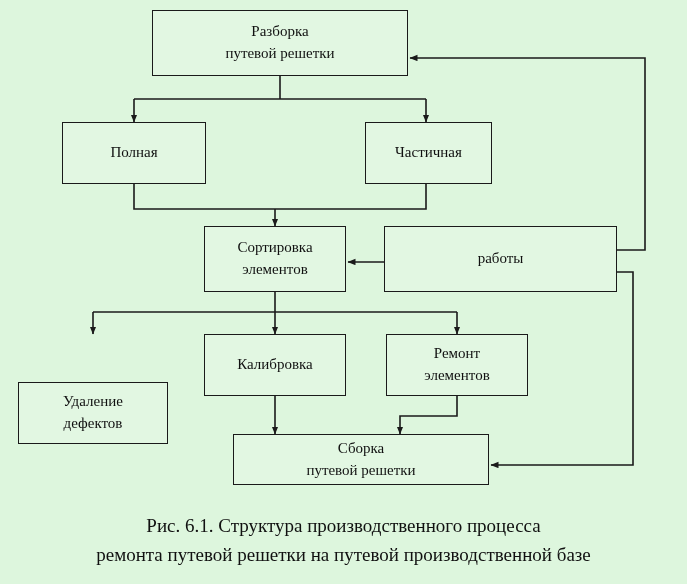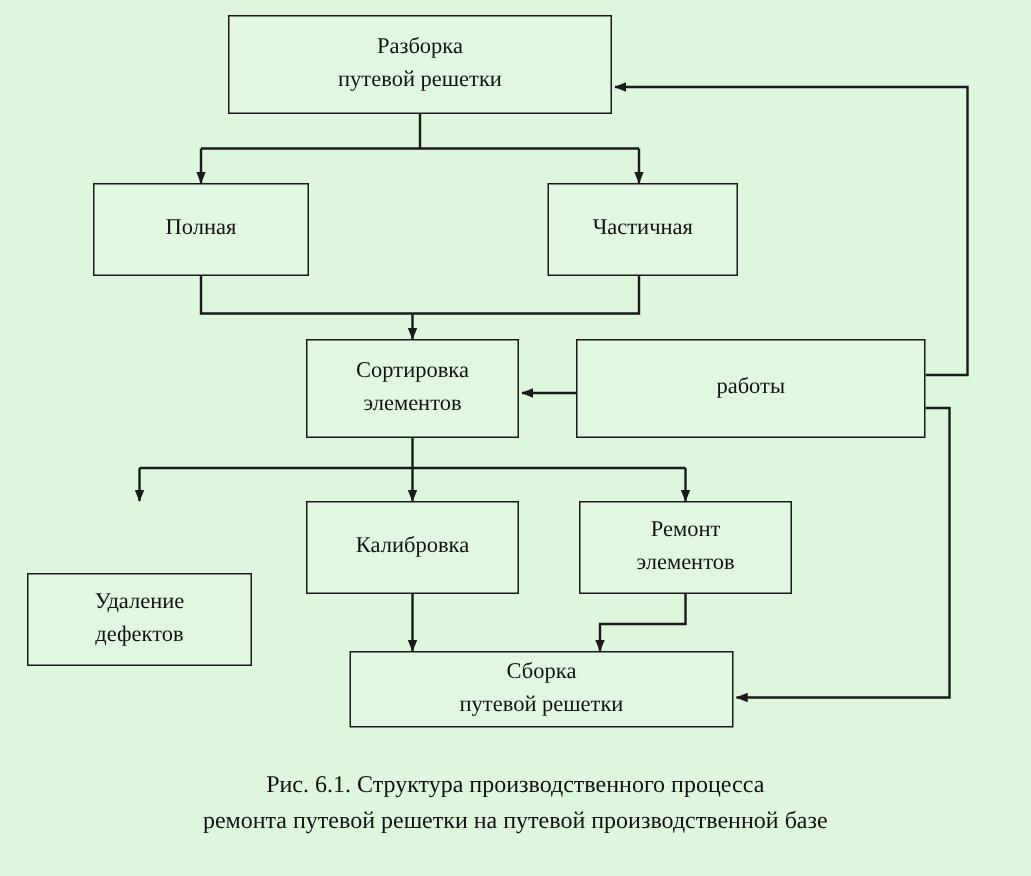--- a/index.html
+++ b/index.html
@@ -43,21 +43,21 @@
     width: 687px;
     height: 584px;
     pointer-events: none;
   }
   .caption {
     position: absolute;
     left: 0;
     top: 512px;
     width: 687px;
     text-align: center;
-    font-size: 16px;
+    font-size: 19px;
     color: #111;
     line-height: 1.5;
   }
   .caption .line {
     display: block;
   }
 </style>
 </head>
 <body>
 

